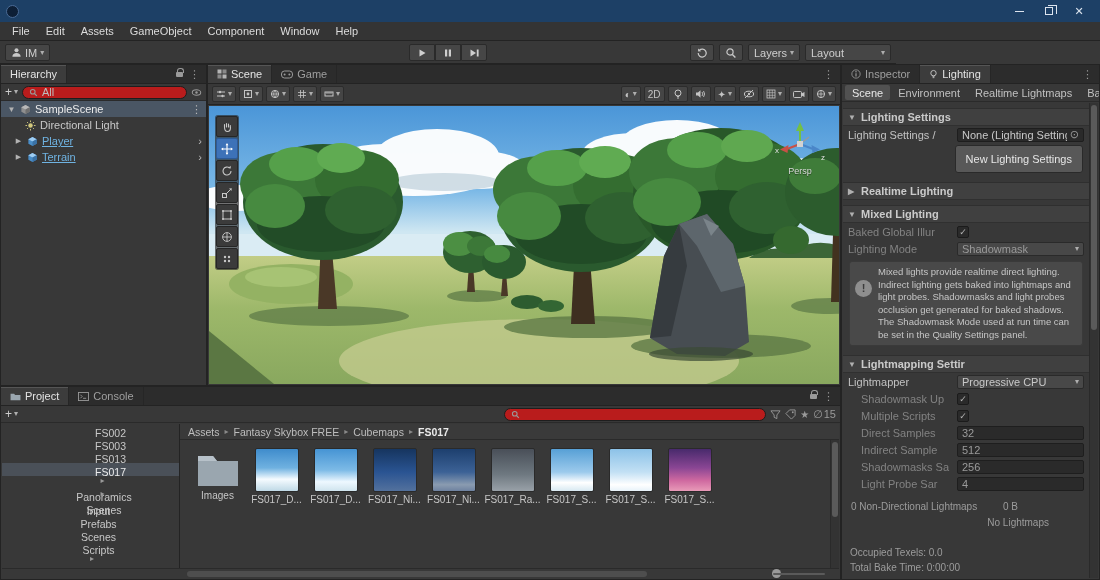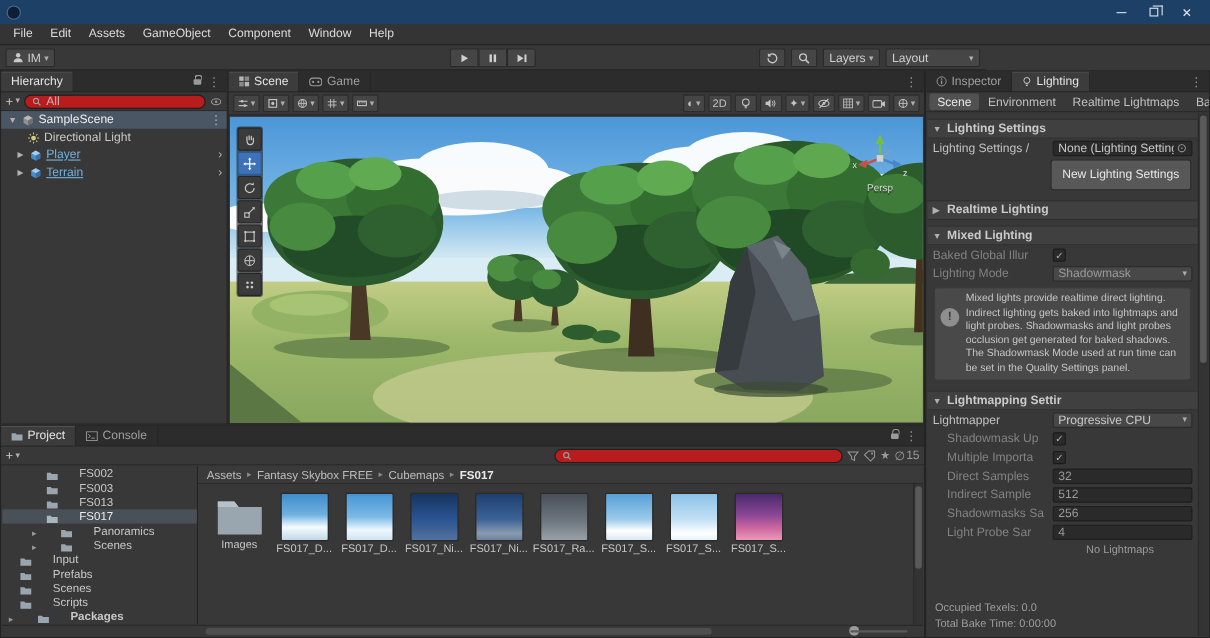--- a/index.html
+++ b/index.html
@@ -73,21 +73,21 @@
   .tool-btn { width:22px; height:21px; background:#3b3b3b; border:1px solid #262626; border-radius:2px;
               display:flex; align-items:center; justify-content:center; }
   .tool-btn.sel { background:#3d72b8; border-color:#2d5a96; }
   .gizmo-box { position:absolute; right:12px; top:14px; width:54px; text-align:center; }
   .gizmo-label { color:#d8d8d8; font-size:9px; margin-top:-2px; text-shadow:0 1px 1px rgba(0,0,0,.5); }
 
   
   #project { left:0; top:386px; width:841px; height:194px; }
   .p-body { position:absolute; left:1px; right:1px; top:37px; bottom:11px; display:flex; }
   .p-tree { width:178px; flex:none; border-right:1px solid #232323; overflow:hidden; }
-  .pt-row { height:13px; display:flex; align-items:flex-end; gap:19px; font-size:10.5px; white-space:nowrap; }
+  .pt-row { height:13px; display:flex; align-items:center; gap:3px; font-size:10.5px; white-space:nowrap;flex-direction:column; }
   .pt-row.sel { background:#4a5058; color:#ececec; }
   .lv0{padding-left:6px;} .lv1{padding-left:16px;} .lv2{padding-left:27px;} .lv3{padding-left:40px;}
   .tarrow { font-size:8px; color:#9a9a9a; width:7px; }
   .p-right { flex:1; position:relative; min-width:0; }
   .breadcrumb { height:16px; background:#3a3a3a; border-bottom:1px solid #2a2a2a;
                 display:flex; align-items:center; gap:5px; padding:0 8px; color:#bdbdbd; font-size:10.5px; }
   .crumb-sep { font-size:8px; color:#8a8a8a; }
   .crumb-last { color:#eaeaea; font-weight:bold; }
   .grid { position:absolute; left:0; right:9px; top:16px; bottom:0; padding:6px 2px 0 8px;
           display:flex; align-items:flex-start; }
@@ -847,21 +847,21 @@
           <span class="caret">▾</span>
         </div>
       </div>
       <div class="irow">
         <span class="ilabel ind dim">Shadowmask Up</span>
         <span class="checkbox">
             <span>✓</span>
           </span>
       </div>
       <div class="irow">
-        <span class="ilabel ind dim">Multiple Importa</span>
+        <span class="ilabel ind dim">Multiple Scripts</span>
         <span class="checkbox">
             <span>✓</span>
           </span>
       </div>
       <div class="irow">
         <span class="ilabel ind dim">Direct Samples</span>
         <div class="ifield" style="color:#9a9a9a;">
             <span>32</span>
           </div>
       </div>
@@ -878,20 +878,24 @@
           </div>
       </div>
       <div class="irow">
         <span class="ilabel ind dim">Light Probe Sar</span>
         <div class="ifield" style="color:#9a9a9a;">
             <span>4</span>
           </div>
       </div>
 
 
+      <div class="stat-row" style="margin-top:6px;">
+        <span style="width:152px;">0 Non-Directional Lightmaps</span>
+        <span>0 B</span>
+      </div>
       <div class="stat-row" style="justify-content:flex-end; padding-right:40px;">
         <span>No Lightmaps</span>
       </div>
 
       <div class="bake-stats">
         <div>Occupied Texels: 0.0</div>
         <div>Total Bake Time: 0:00:00</div>
       </div>
     </div>
 

